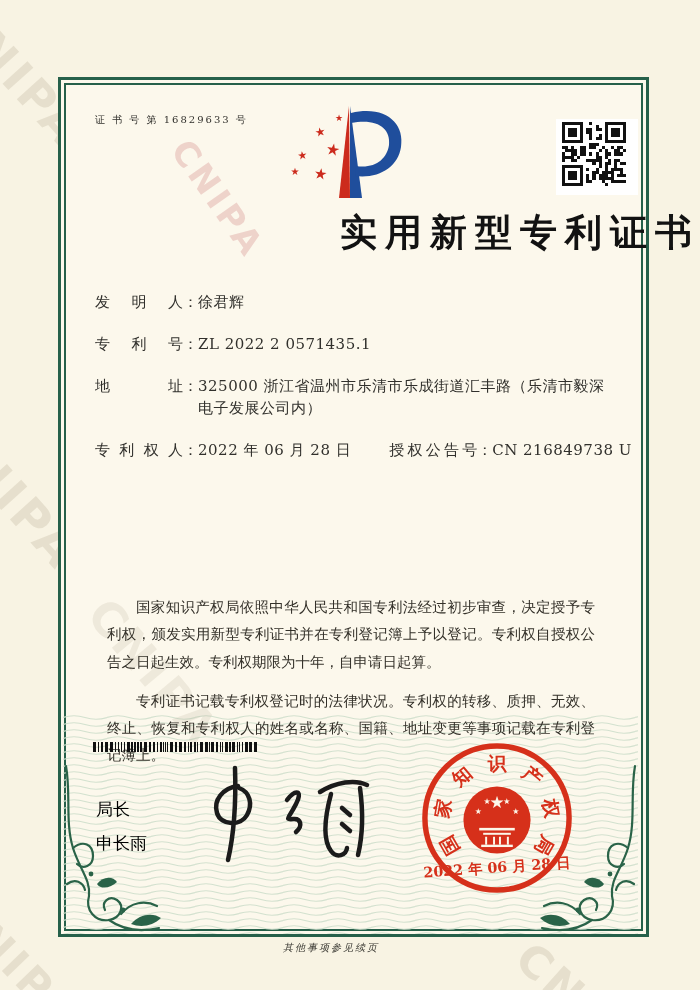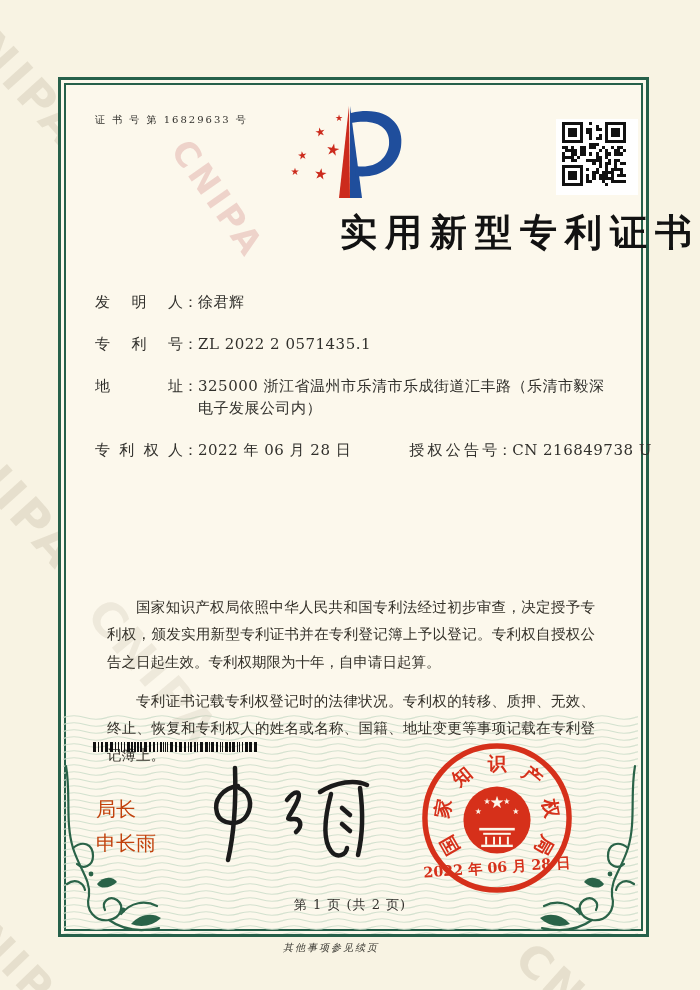--- a/index.html
+++ b/index.html
@@ -31,29 +31,29 @@
   .qr svg{display:block;width:70px;height:64px;}
   .title{position:absolute;left:0;top:208px;width:100%;text-align:right;font-size:37px;font-weight:bold;letter-spacing:8px;color:#121212;}
 
   .fields{position:absolute;left:95px;top:291px;width:520px;font-size:15px;color:#31302c;}
   .frow{margin-bottom:20px;line-height:22px;white-space:nowrap;}
   .flabel{display:inline-block;width:88px;text-align:justify;text-align-last:justify;vertical-align:top;}
   .colon{vertical-align:top;}
   .fvalue{display:inline-block;vertical-align:top;letter-spacing:0.5px;white-space:normal;}
   .frow.addr .fvalue{width:408px;}
   .frow.grant{white-space:nowrap;}
-  .grant2{margin-left:58px;}
+  .grant2{margin-left:38px;}
 
   .paras{position:absolute;left:95px;top:582px;width:512px;font-size:14.5px;line-height:1.88;text-align:justify;color:#333029;}
   .paras p{margin:12px;text-indent:2em;}
 
   .barcode{position:absolute;left:93px;top:742px;width:166px;height:10px;display:flex;align-items:stretch;}
   .barcode span{background:#111;}
 
-  .director{position:absolute;left:96px;top:792px;font-family:"DejaVu Sans","Liberation Sans",sans-serif;font-size:20px;color:#c2410c;line-height:34px;}
+  .director{position:absolute;left:96px;top:792px;font-family:"DejaVu Sans","Liberation Sans",sans-serif;font-size:17px;color:#000000;line-height:34px;}
   .signature{position:absolute;left:192px;top:760px;width:195px;height:108px;}
   .seal{position:absolute;left:418px;top:739px;width:158px;height:158px;}
 
   .page-no{position:absolute;left:0;top:896px;width:100%;text-align:center;font-size:13px;letter-spacing:1px;color:#33322e;}
   .note{position:absolute;left:283px;top:941px;font-size:10px;font-style:italic;letter-spacing:2px;color:#3a3933;}
 </style>
 </head>
 <body>
 
 <div class="page">
@@ -480,16 +480,15 @@
         <rect x="68" y="99" width="2" height="8"></rect>
         <rect x="76" y="99" width="2" height="8"></rect>
         <rect x="82" y="99" width="2" height="8"></rect>
         <rect x="90" y="99" width="2" height="8"></rect>
         <rect x="64" y="107" width="32" height="2.4"></rect>
       </g>
     </g>
     <text x="80" y="135" text-anchor="middle" font-size="14.5" font-weight="bold" fill="#d6301a" transform="rotate(-4 80 131)">2022 年 06 月 28 日</text>
   </svg>
 
-  <div class="page-no">第 1 页 (共 2 页)</div>
   <div class="note">其他事项参见续页</div>
 
 </div>
 
 </body></html>

